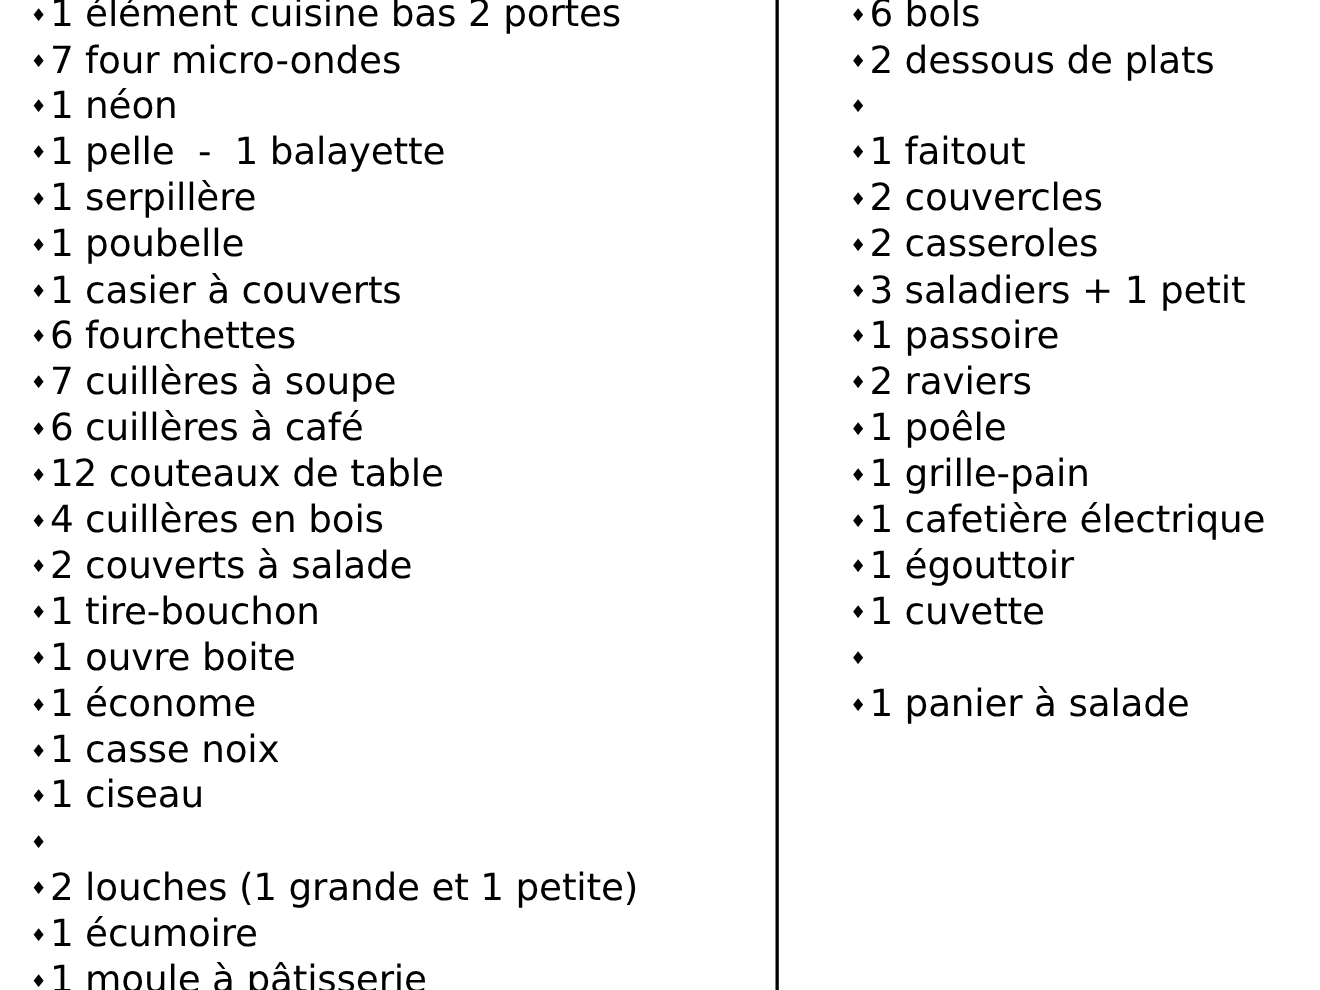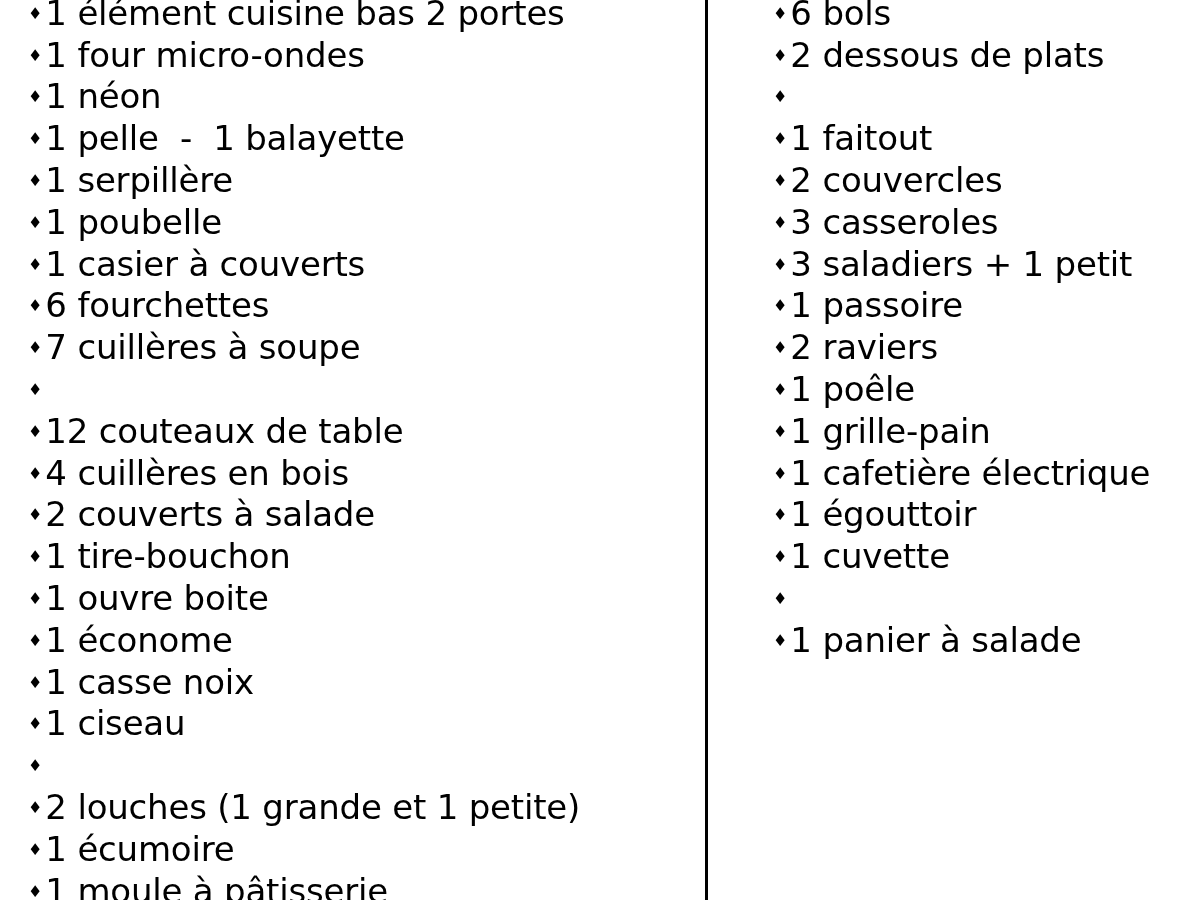--- a/index.html
+++ b/index.html
@@ -49,21 +49,21 @@
 <body style="color: rgb(0, 0, 0);">
 
 <div class="page" style="background: rgb(255, 255, 255);">
   <div class="column left">
       <div class="row">
         <span class="bullet">♦</span>
         <span class="label">1 élément cuisine bas 2 portes</span>
       </div>
       <div class="row">
         <span class="bullet">♦</span>
-        <span class="label">1 four micro-ondes</span>
+        <span class="label">7 four micro-ondes</span>
       </div>
       <div class="row">
         <span class="bullet">♦</span>
         <span class="label">1 néon</span>
       </div>
       <div class="row">
         <span class="bullet">♦</span>
         <span class="label">1 pelle  -  1 balayette</span>
       </div>
       <div class="row">
@@ -81,20 +81,21 @@
       <div class="row">
         <span class="bullet">♦</span>
         <span class="label">6 fourchettes</span>
       </div>
       <div class="row">
         <span class="bullet">♦</span>
         <span class="label">7 cuillères à soupe</span>
       </div>
       <div class="row">
         <span class="bullet">♦</span>
+        <span class="label">6 cuillères à café</span>
       </div>
       <div class="row">
         <span class="bullet">♦</span>
         <span class="label">12 couteaux de table</span>
       </div>
       <div class="row">
         <span class="bullet">♦</span>
         <span class="label">4 cuillères en bois</span>
       </div>
       <div class="row">
@@ -153,21 +154,21 @@
       <div class="row">
         <span class="bullet">♦</span>
         <span class="label">1 faitout</span>
       </div>
       <div class="row">
         <span class="bullet">♦</span>
         <span class="label">2 couvercles</span>
       </div>
       <div class="row">
         <span class="bullet">♦</span>
-        <span class="label">3 casseroles</span>
+        <span class="label">2 casseroles</span>
       </div>
       <div class="row">
         <span class="bullet">♦</span>
         <span class="label">3 saladiers + 1 petit</span>
       </div>
       <div class="row">
         <span class="bullet">♦</span>
         <span class="label">1 passoire</span>
       </div>
       <div class="row">

